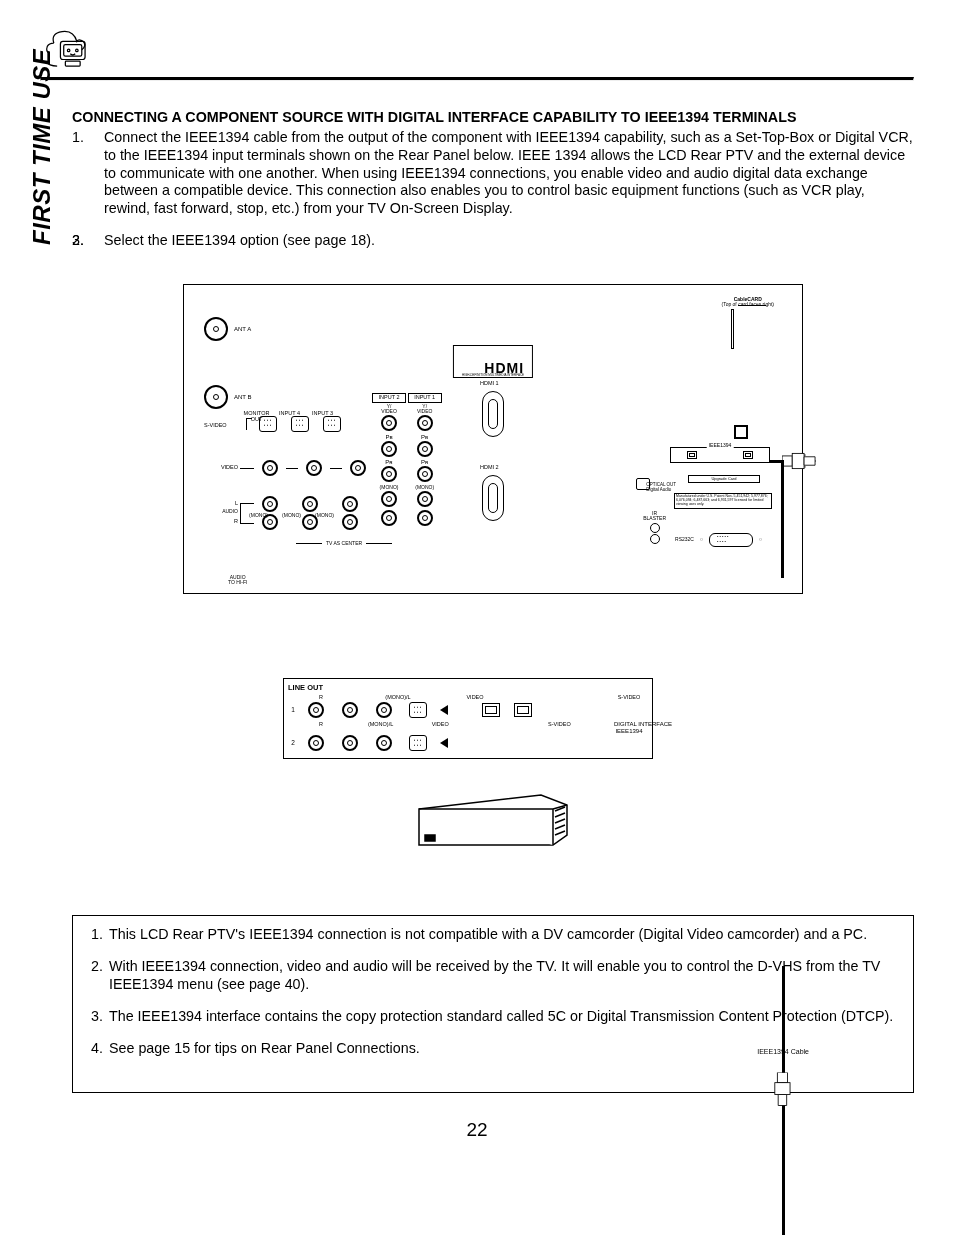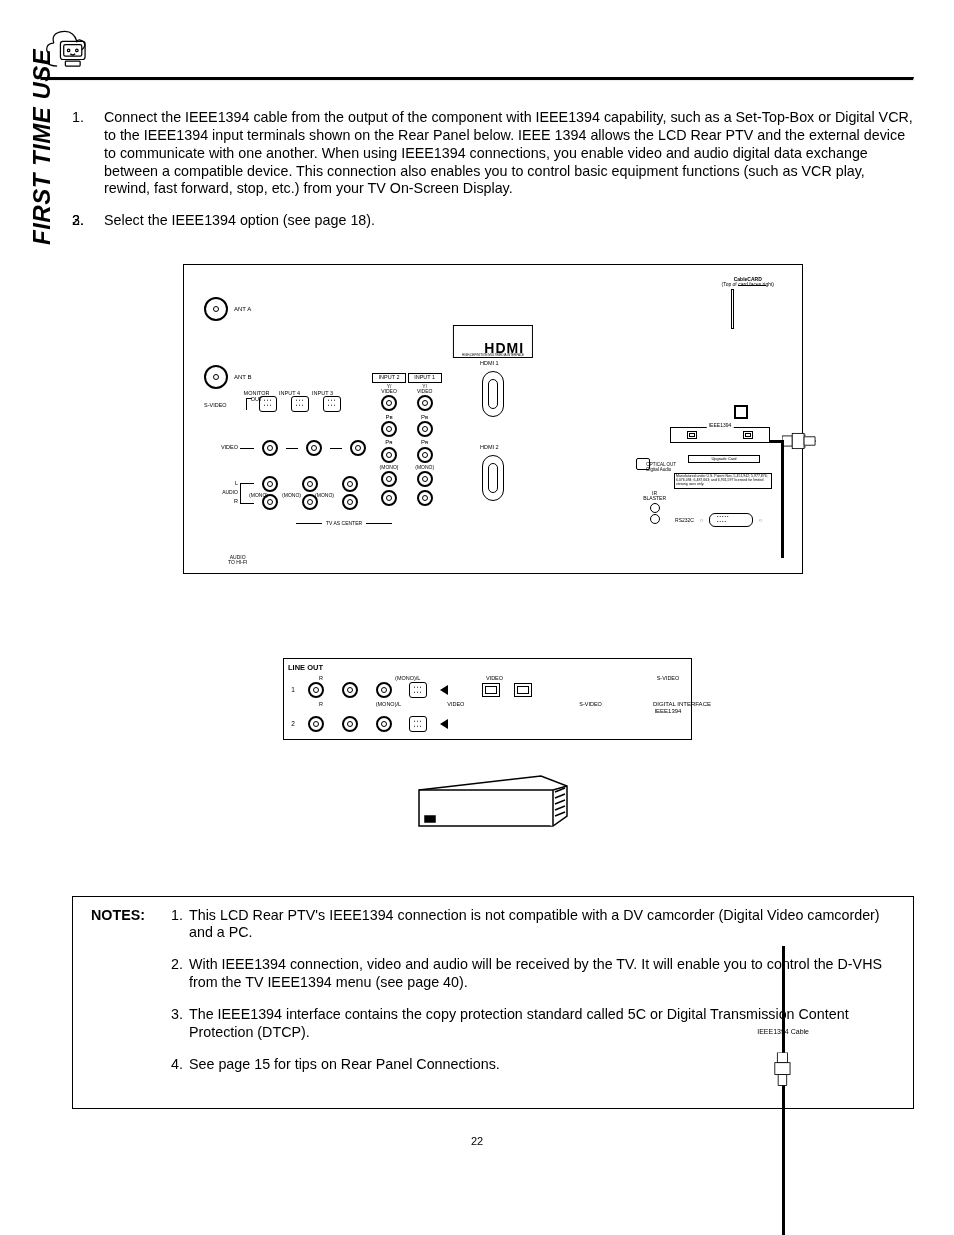--- a/index.html
+++ b/index.html
@@ -91,21 +91,21 @@
   .rs .cn::after{content:"• • • • •\A• • • •";white-space:pre;position:absolute;top:0;left:7px;font-size:4px;line-height:5px;}
   
   .cable{position:absolute;top:165px;right:-10px;width:30px;}
   .plug{width:34px;height:22px;}
   .cable-line2{position:absolute;top:288px;right:18px;width:3px;height:350px;background:#000;}
   .cable-line3{position:absolute;top:175px;right:18px;width:3px;height:118px;background:#000;}
   .cable-h{position:absolute;top:175px;right:18px;width:14px;height:3px;background:#000;}
   .cable-label{position:absolute;top:370px;right:-6px;font-size:7px;}
   .plug2{position:absolute;top:398px;right:6px;transform:rotate(90deg);}
   
-  .lineout{position:relative;border:1px solid #000;width:409px;margin:84px 0 0 100px;padding:4px;font-size:6.5px;}
+  .lineout{position:relative;border:1px solid #000;width:370px;margin:84px 0 0 100px;padding:4px;font-size:6.5px;}
   .lo-head{font-weight:bold;font-size:7.5px;margin-bottom:2px;}
   .lo-row{display:flex;align-items:center;gap:2px;margin-bottom:2px;}
   .lo-row .n{width:10px;text-align:center;}
   .lo-labs{display:flex;justify-content:space-between;font-size:5.5px;padding:0 4px 0 18px;}
   .lo-labs span{width:30px;text-align:center;}
   .tri{width:0;height:0;border-top:5px solid transparent;border-bottom:5px solid transparent;border-right:8px solid #000;margin:0 4px;}
   .fw-b{width:18px;height:14px;border:1px solid #000;margin:0 6px;position:relative;}
   .fw-b::after{content:"";position:absolute;inset:2px;border:1px solid #000;}
   .di-lab{text-align:center;font-size:6px;line-height:1.1;margin-left:10px;}
   
@@ -114,21 +114,21 @@
   .vcr svg{width:160px;height:60px;}
   .vcr-cap{font-size:14.3px;}
   
   .notes-box{border:1px solid #000;padding:10px 18px 20px;margin-top:36px;font-size:14.3px;line-height:1.25;}
   .notes-box .nrow{display:flex;margin-bottom:14px;}
   .notes-box .nlab{font-weight:bold;width:80px;flex-shrink:0;}
   .notes-box ol{list-style:none;flex:1;}
   .notes-box ol li{position:relative;padding-left:18px;margin-bottom:14px;}
   .notes-box ol li:last-child{margin-bottom:0;}
   .notes-box ol li .n{position:absolute;left:0;}
-  .pagenum{text-align:center;font-size:11px;margin-top:26px;}
+  .pagenum{text-align:center;font-size:19px;margin-top:26px;}
 </style>
 </head>
 <body>
 
 <div class="header-row">
   <div class="logo-icon">
     <svg viewBox="0 0 64 56">
         <g fill="none" stroke="#000" stroke-width="1.5">
       <path d="M10 34 q-4 -2 -2 -8 q2 -4 8 -4 M16 22 q-4 -12 10 -14 q14 -2 18 12 q2 -4 8 0 q4 6 -2 10"></path>
       <rect x="24" y="20" width="30" height="22" rx="3"></rect>
@@ -140,20 +140,21 @@
       <path d="M6 44 q4 6 14 6"></path>
     </g>
       </svg>
   </div>
 </div>
 <hr class="title-rule">
 
 <div class="side-label">FIRST TIME USE</div>
 
 <div class="content">
+  <div class="section-head">CONNECTING A COMPONENT SOURCE WITH DIGITAL INTERFACE CAPABILITY TO IEEE1394 TERMINALS</div>
   <ol class="steps">
     <li><span class="num">1.</span><span>Connect the IEEE1394 cable from the output of the component with IEEE1394 capability, such as a Set-Top-Box or Digital VCR, to the IEEE1394 input terminals shown on the Rear Panel below.  IEEE 1394 allows the LCD Rear PTV and the external device to communicate with one another.  When using IEEE1394 connections, you enable video and audio digital data exchange between a compatible device.  This connection also enables you to control basic equipment functions (such as VCR play, rewind, fast  forward, stop, etc.) from your TV On-Screen Display.</span></li>
     <li><span class="num">2.</span></li>
     <li><span class="num">3.</span><span>Select the IEEE1394 option (see page 18).</span></li>
   </ol>
 
   <div class="diagram-area">
     <div class="diagram-inner">
       <div class="rear-panel">
         <div class="ant ant1">
@@ -354,21 +355,20 @@
             </g>
               </svg>
           </div>
         </div>
       </div>
     </div>
   </div>
 
   <div class="notes-box">
     <div class="nrow">
-      <div class="nlab">NOTES:</div>
       <ol>
         <li><span class="n">1.</span><span>This LCD Rear PTV's IEEE1394 connection is not compatible with a DV camcorder (Digital Video camcorder) and a PC.</span></li>
         <li><span class="n">2.</span><span>With IEEE1394 connection, video and audio will be received by the TV.  It will enable you to control the D-VHS from the TV IEEE1394 menu (see page 40).</span></li>
         <li><span class="n">3.</span><span>The IEEE1394 interface contains the copy protection standard called 5C or Digital Transmission Content Protection (DTCP).</span></li>
         <li><span class="n">4.</span><span>See page 15 for tips on Rear Panel Connections.</span></li>
       </ol>
     </div>
   </div>
 </div>
 

